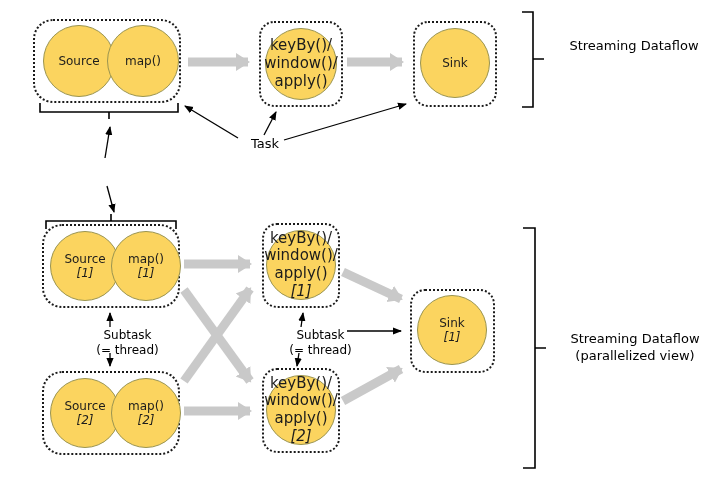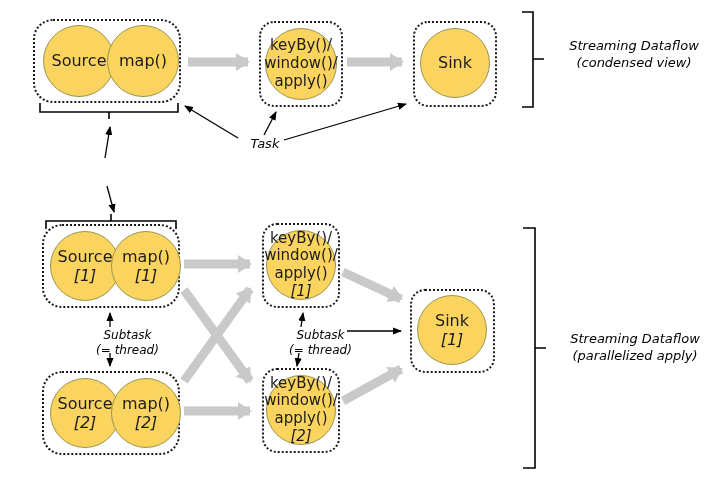--- a/index.html
+++ b/index.html
@@ -10,30 +10,30 @@
   .layer{position:absolute;left:0;top:0;width:728px;height:485px;}
   .op-box{
     position:absolute;border:2px dotted #1a1a1a;background:#fff;box-sizing:border-box;
   }
   .r-big{border-radius:20px;}
   .r-sm{border-radius:15px;}
   .circle{
     position:absolute;border-radius:50%;
     background:#FBD45F;border:1px solid #9a9450;box-sizing:border-box;
     display:flex;flex-direction:column;align-items:center;justify-content:center;
-    font-size:16px;line-height:1.2;text-align:center;color:#1c1c1c;
+    font-size:12px;line-height:1.2;text-align:center;color:#1c1c1c;
   }
   .circle .idx{font-style:italic;}
   .small-text{font-size:15px;line-height:1.18;}
   .note{
-    position:absolute;font-style:italic;font-size:12px;line-height:1.25;
+    position:absolute;font-size:12px;line-height:1.25;
     text-align:center;color:#000;
   }
   .caption{
-    position:absolute;font-style:italic;font-size:13px;line-height:1.3;
+    position:absolute;font-size:13px;line-height:1.3;
     text-align:center;color:#000;
   }
   .task-note{font-size:13px;}
 </style>
 </head>
 <body>
 
 <div class="stage">
 
   <svg class="layer" viewBox="0 0 728 485">
@@ -87,21 +87,20 @@
     <span>apply()</span>
   </div>
 
   <div class="op-box r-sm" style="left:413px;top:21px;width:84px;height:86px;"></div>
   <div class="circle" style="left:420px;top:28px;width:70px;height:70px;">
     <span>Sink</span>
   </div>
 
   <div class="caption" style="left:548px;top:38px;width:172px;">
     <div>Streaming Dataflow</div>
-    <div>(condensed view)</div>
   </div>
 
   <div class="note task-note" style="left:233px;top:136px;width:64px;">
     <span>Task</span>
   </div>
   <div class="note" style="left:85px;top:328px;width:85px;">
     <div>Subtask</div>
     <div>(= thread)</div>
   </div>
   <div class="note" style="left:278px;top:328px;width:85px;">
@@ -146,16 +145,16 @@
   </div>
 
   <div class="op-box r-sm" style="left:410px;top:289px;width:85px;height:84px;"></div>
   <div class="circle" style="left:417px;top:295px;width:70px;height:70px;">
     <span>Sink</span>
     <span class="idx">[1]</span>
   </div>
 
   <div class="caption" style="left:546px;top:331px;width:178px;">
     <div>Streaming Dataflow</div>
-    <div>(parallelized apply)</div>
+    <div>(parallelized view)</div>
   </div>
 
 </div>
 
 </body></html>

